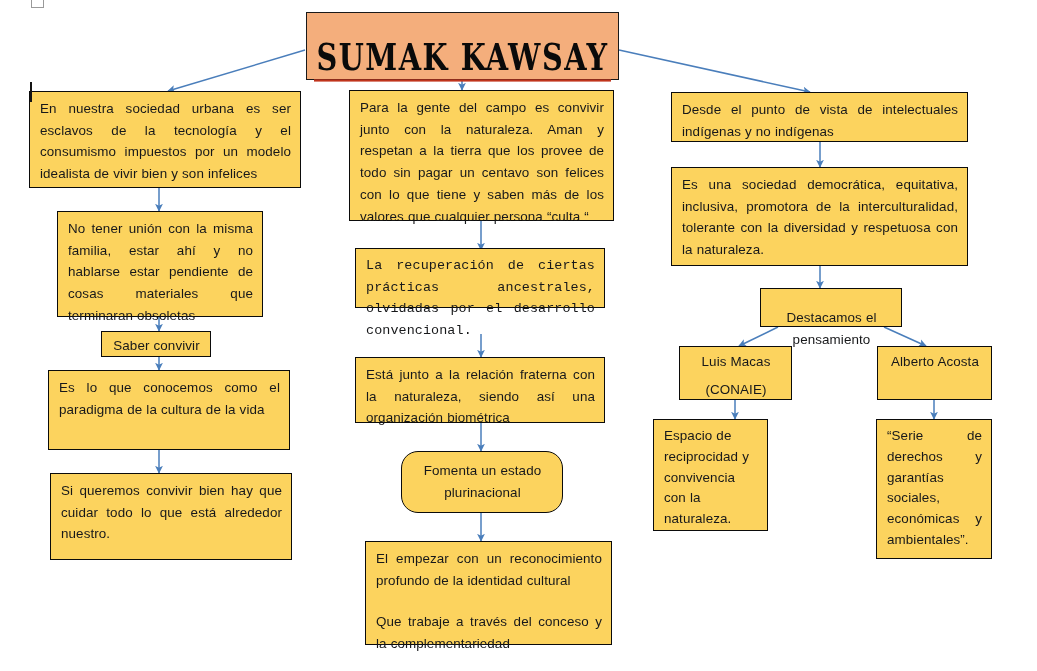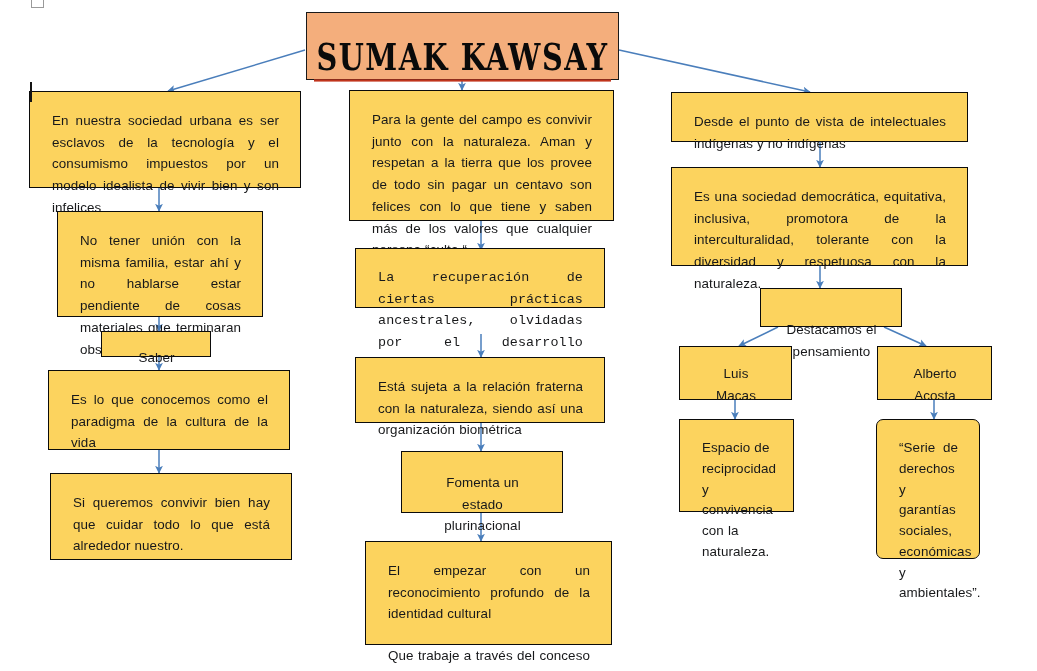--- a/index.html
+++ b/index.html
@@ -35,21 +35,21 @@
     border: 1.3px solid #0b0b0b;
     z-index: 2;
     color: #17181a;
     font-size: 13.4px;
     line-height: 1.62;
     padding: 6px 9px 6px 10px;
     letter-spacing: 0.1px;
     word-spacing: 0.2px;
   }
   .node p {
-    margin: 12px;
+    margin: 0;
   }
   .node p + p {
     margin-top: 1.45em;
   }
   .just { text-align: justify; text-align-last: left; }
   .ctr  { text-align: center; }
   .left { text-align: left; }
 
   
   #title-node {
@@ -166,24 +166,24 @@
 
   <div class="node just" style="left:349px; top:90px; width:265px; height:131px;">
     <p>Para la gente del campo es convivir junto con la naturaleza. Aman y respetan a la tierra que los provee de todo sin pagar un centavo  son felices con lo que tiene  y saben más de los valores que cualquier persona “culta “</p>
   </div>
 
   <div class="node just" style="left:355px; top:248px; width:250px; height:60px;font-family:Liberation Mono, monospace;">
     <p>La recuperación de ciertas prácticas ancestrales, olvidadas por el desarrollo convencional.</p>
   </div>
 
   <div class="node just" style="left:355px; top:357px; width:250px; height:66px;">
-    <p>Está sujeta a la relación fraterna con la naturaleza, siendo así una organización biométrica</p>
-  </div>
-
-  <div class="node ctr" style="left:401px; top:451px; width:162px; height:62px; padding-top:8px;">
+    <p>Está junto a la relación fraterna con la naturaleza, siendo así una organización biométrica</p>
+  </div>
+
+  <div class="node ctr" style="left:401px; top:451px; width:162px; height:62px; padding-top:8px;border-radius:17px;">
     <p>Fomenta un estado plurinacional</p>
   </div>
 
   <div class="node just" style="left:365px; top:541px; width:247px; height:104px;">
     <p>El empezar con un reconocimiento profundo de la identidad cultural</p>
     <p>Que trabaje a través del conceso y la complementariedad</p>
   </div>
 
   <div class="node just" style="left:671px; top:92px; width:297px; height:50px;">
     <p>Desde el punto de vista de intelectuales indígenas y no indígenas</p>
@@ -199,21 +199,21 @@
 
   <div class="node ctr" style="left:877px; top:346px; width:115px; height:54px; padding-top:4px;">
     <p>Alberto Acosta</p>
   </div>
 
   <div class="node ctr" style="left:679px; top:346px; width:113px; height:54px; padding-top:4px;">
     <p>Luis Macas</p>
     <p style="margin-top:0.45em;">(CONAIE)</p>
   </div>
 
-  <div class="node left" style="left:679px; top:419px; width:115px; height:93px; line-height:1.55;">
+  <div class="node left" style="left:653px; top:419px; width:115px; height:112px; line-height:1.55;">
     <p>Espacio de reciprocidad y convivencia con la naturaleza.</p>
   </div>
 
-  <div class="node just" style="left:876px; top:419px; width:104px; height:140px; line-height:1.55;border-radius:7px;">
+  <div class="node just" style="left:876px; top:419px; width:116px; height:140px; line-height:1.55;">
     <p>“Serie de derechos y garantías sociales, económicas y ambientales”.</p>
   </div>
 
 </div>
 
 </body></html>

